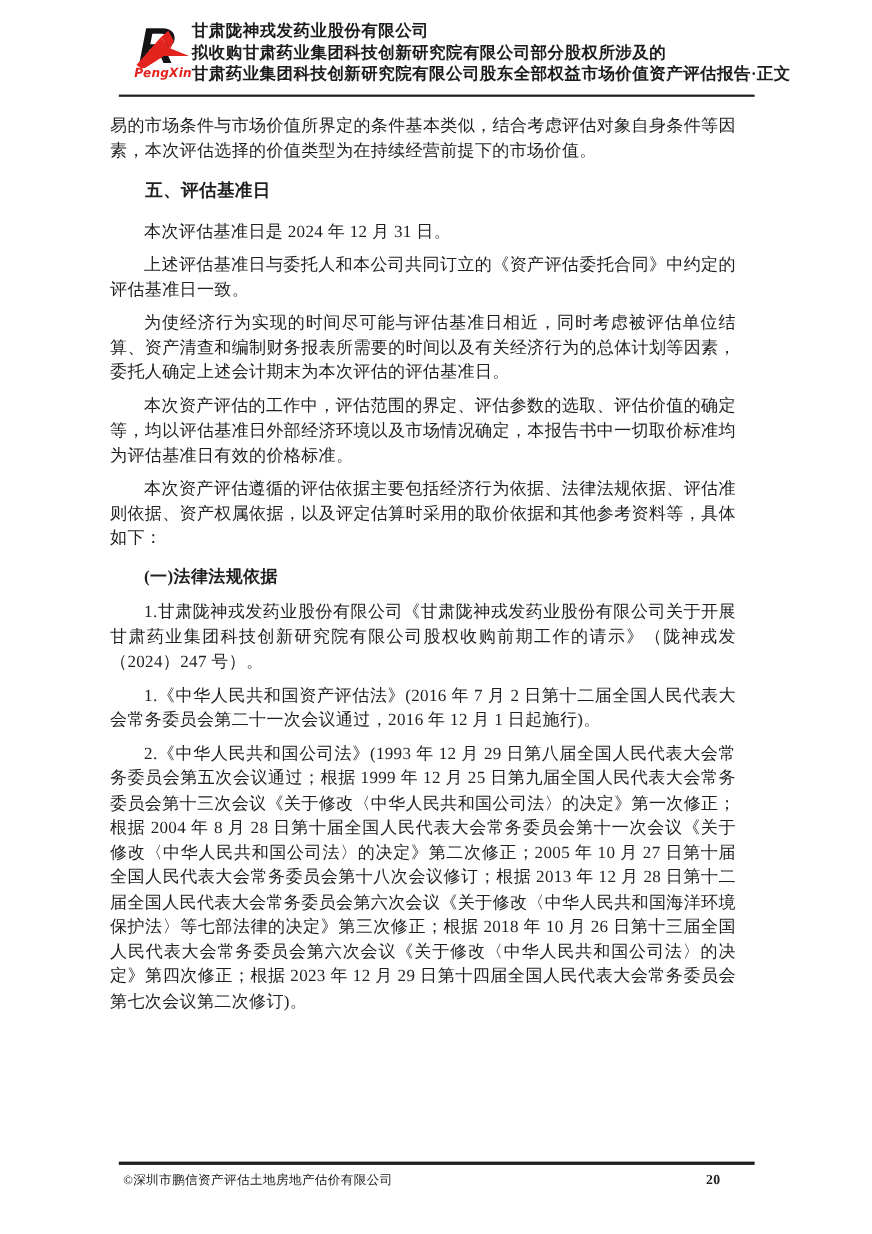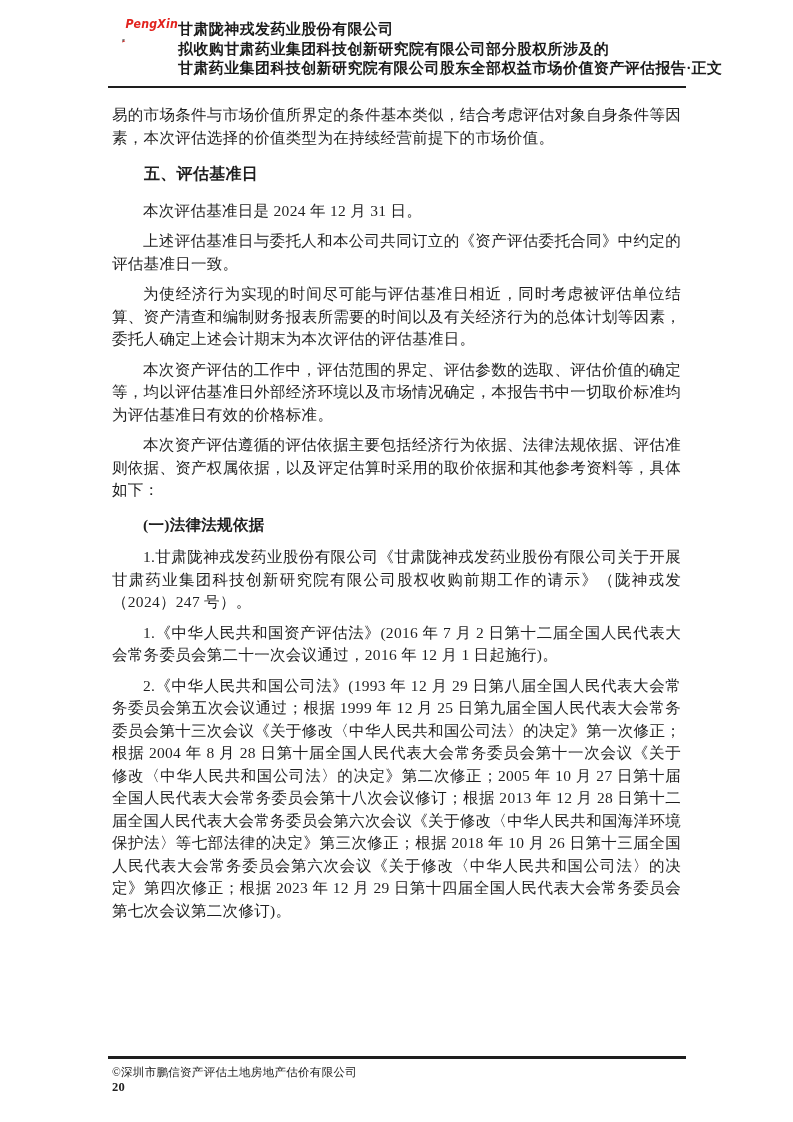--- a/index.html
+++ b/index.html
@@ -24,21 +24,21 @@
     left: 112px;
     right: 105px;
     display: flex;
     justify-content: space-between;
     align-items: flex-start;
   }
   .logo {
     margin-left: 10px;
     width: 56px;
     display: flex;
-    flex-direction: row;
+    flex-direction: column;
     align-items: flex-start;
   }
   .logo-word {
     font-family: "DejaVu Sans", "Liberation Sans", sans-serif;
     font-style: italic;
     font-weight: bold;
     font-size: 11px;
     letter-spacing: 0.2px;
     color: #e2231e;
     margin-top: -2px;
@@ -59,21 +59,21 @@
     width: 578px;
     height: 2px;
     background: #1e1e1e;
   }
   .header-rule { top: 86px; }
 
   
   .content {
     position: absolute;
     top: 104px;
-    left: 112px;
+    left: 100px;
     width: 569px;
     font-size: 15.5px;
     line-height: 22.5px;
     letter-spacing: 0.3px;
   }
   .content p {
     margin: 0 0 8px 0;
     text-align: justify;
     text-indent: 2em;
   }
@@ -96,21 +96,20 @@
     position: absolute;
     top: 1065px;
     left: 112px;
     width: 569px;
     display: flex;
     justify-content: space-between;
     align-items: baseline;
     font-size: 11.5px;
     color: #222222;
     letter-spacing: 0.3px;
-    flex-direction: column;
   }
   .page-number {
     font-size: 12.5px;
     font-weight: bold;
     margin-right: 26px;
     font-family: "Liberation Serif", "DejaVu Serif", serif;
   }
 </style>
 </head>
 <body>

